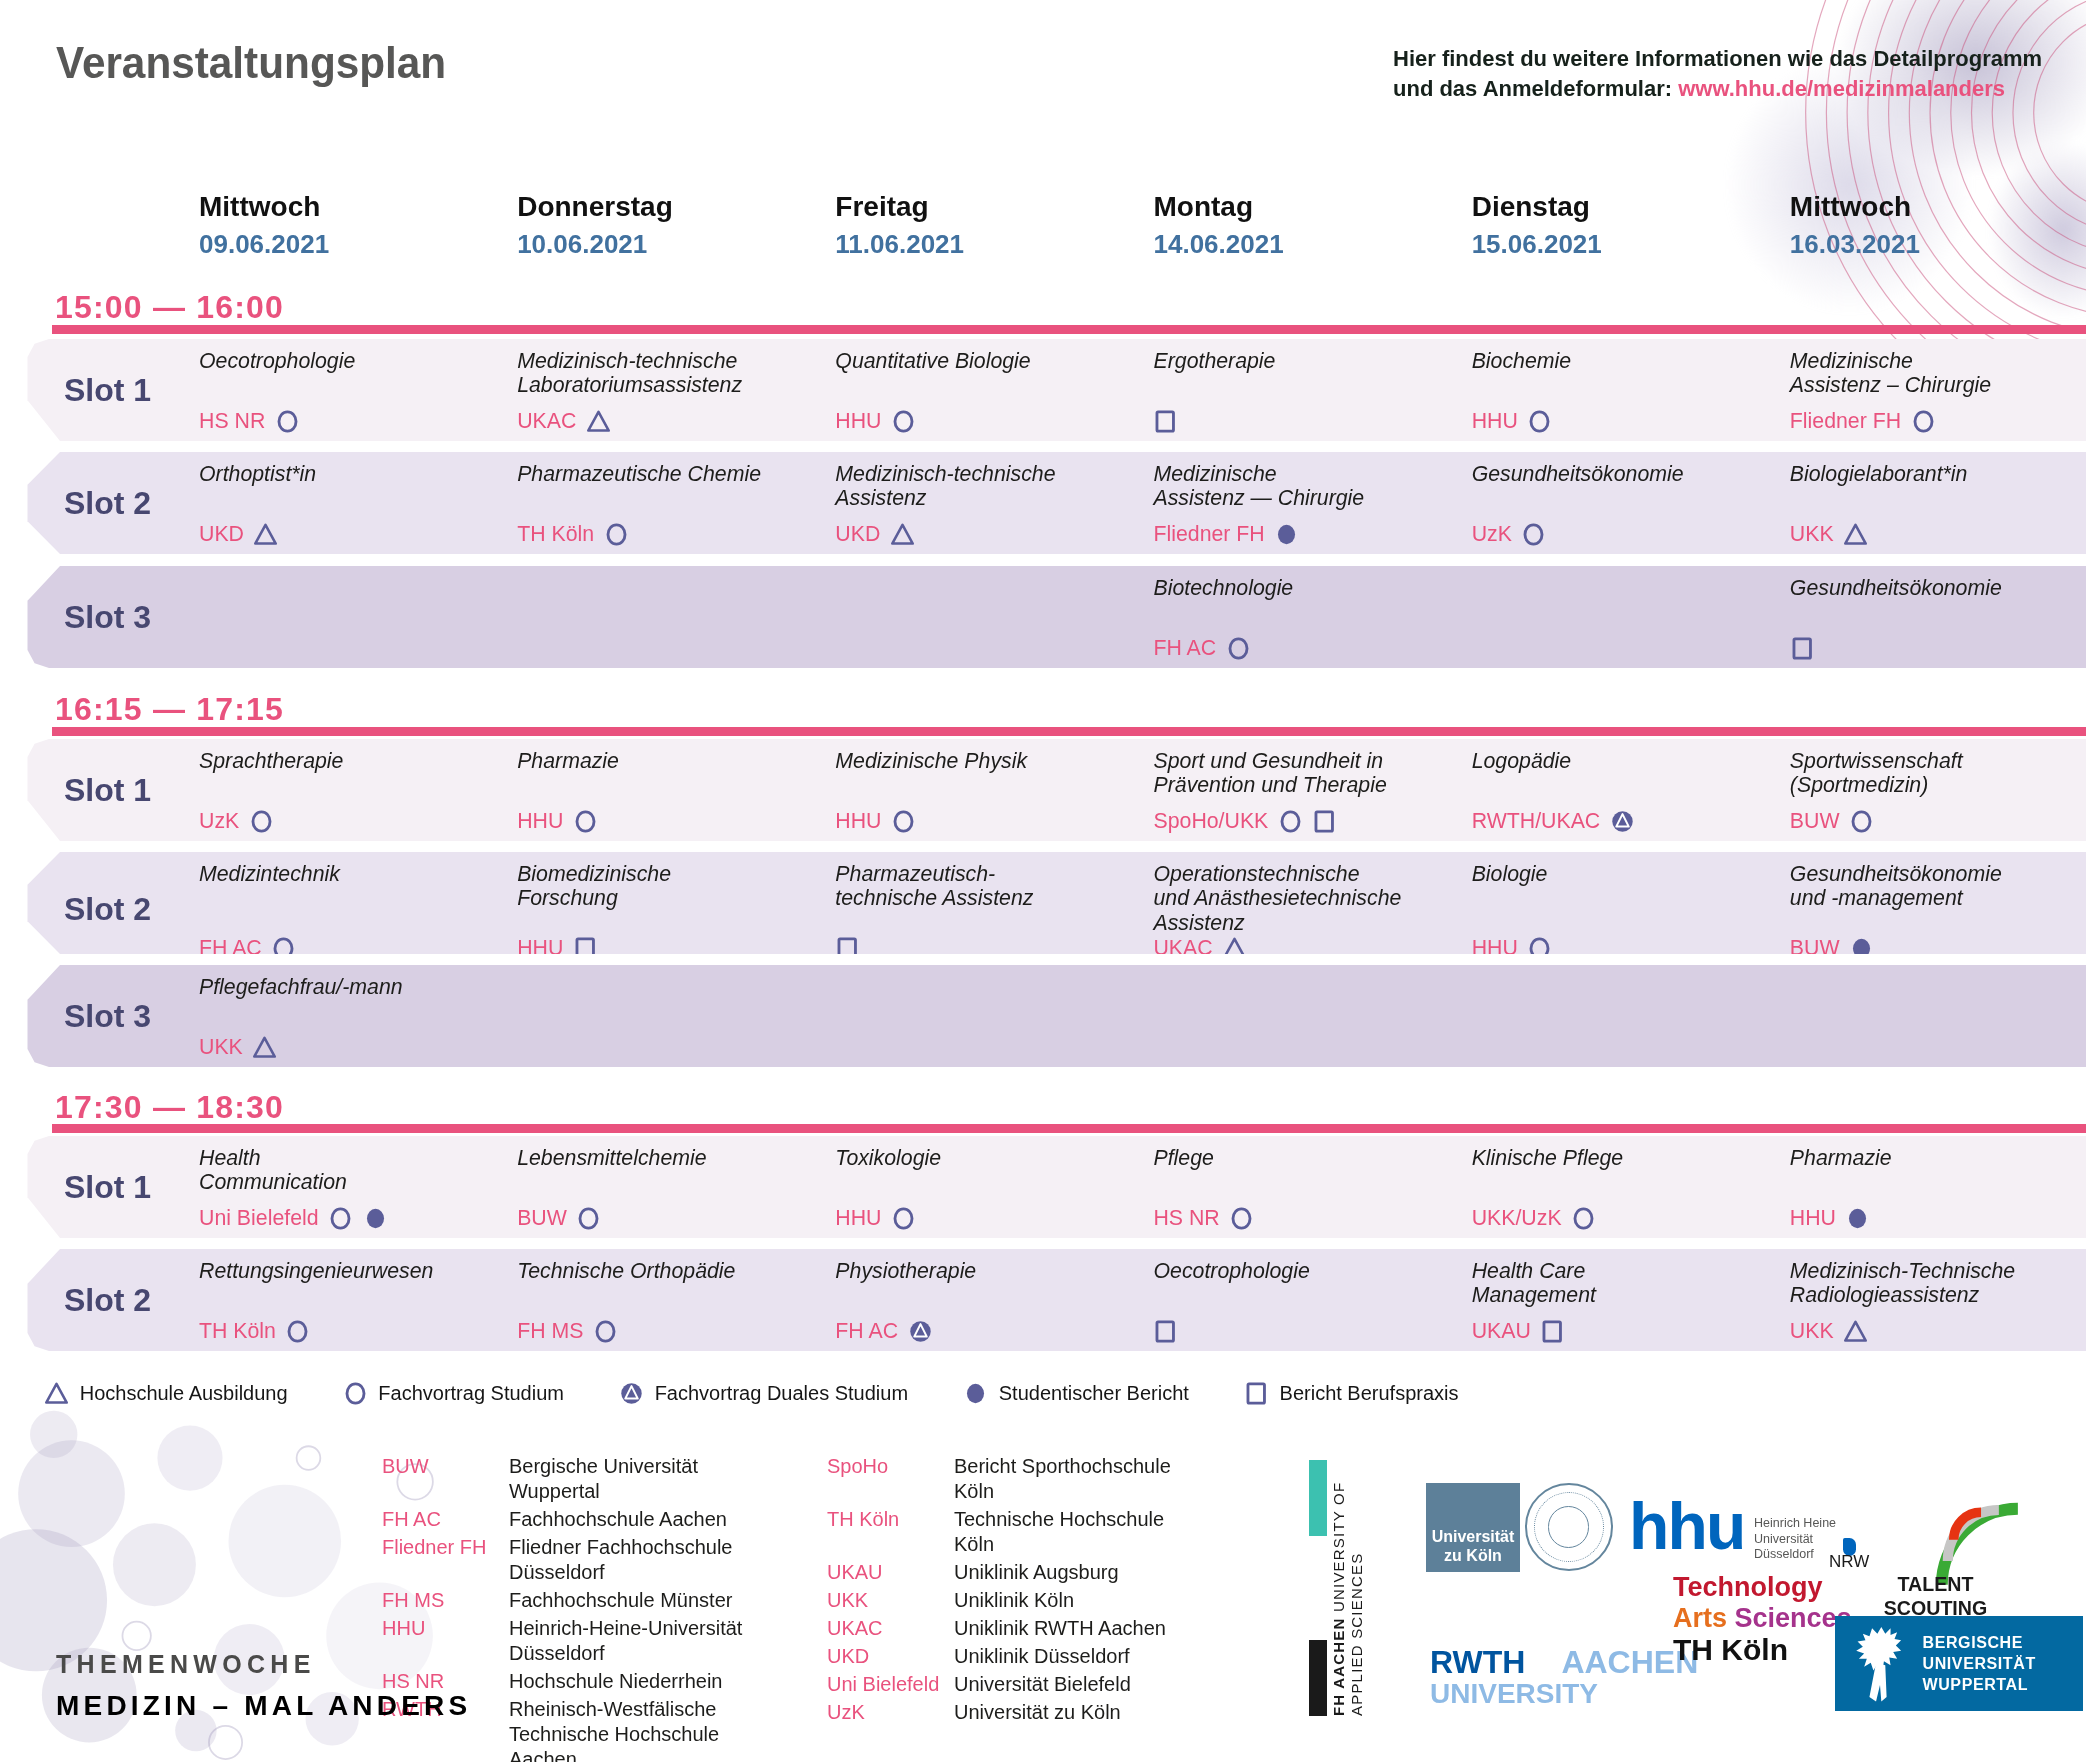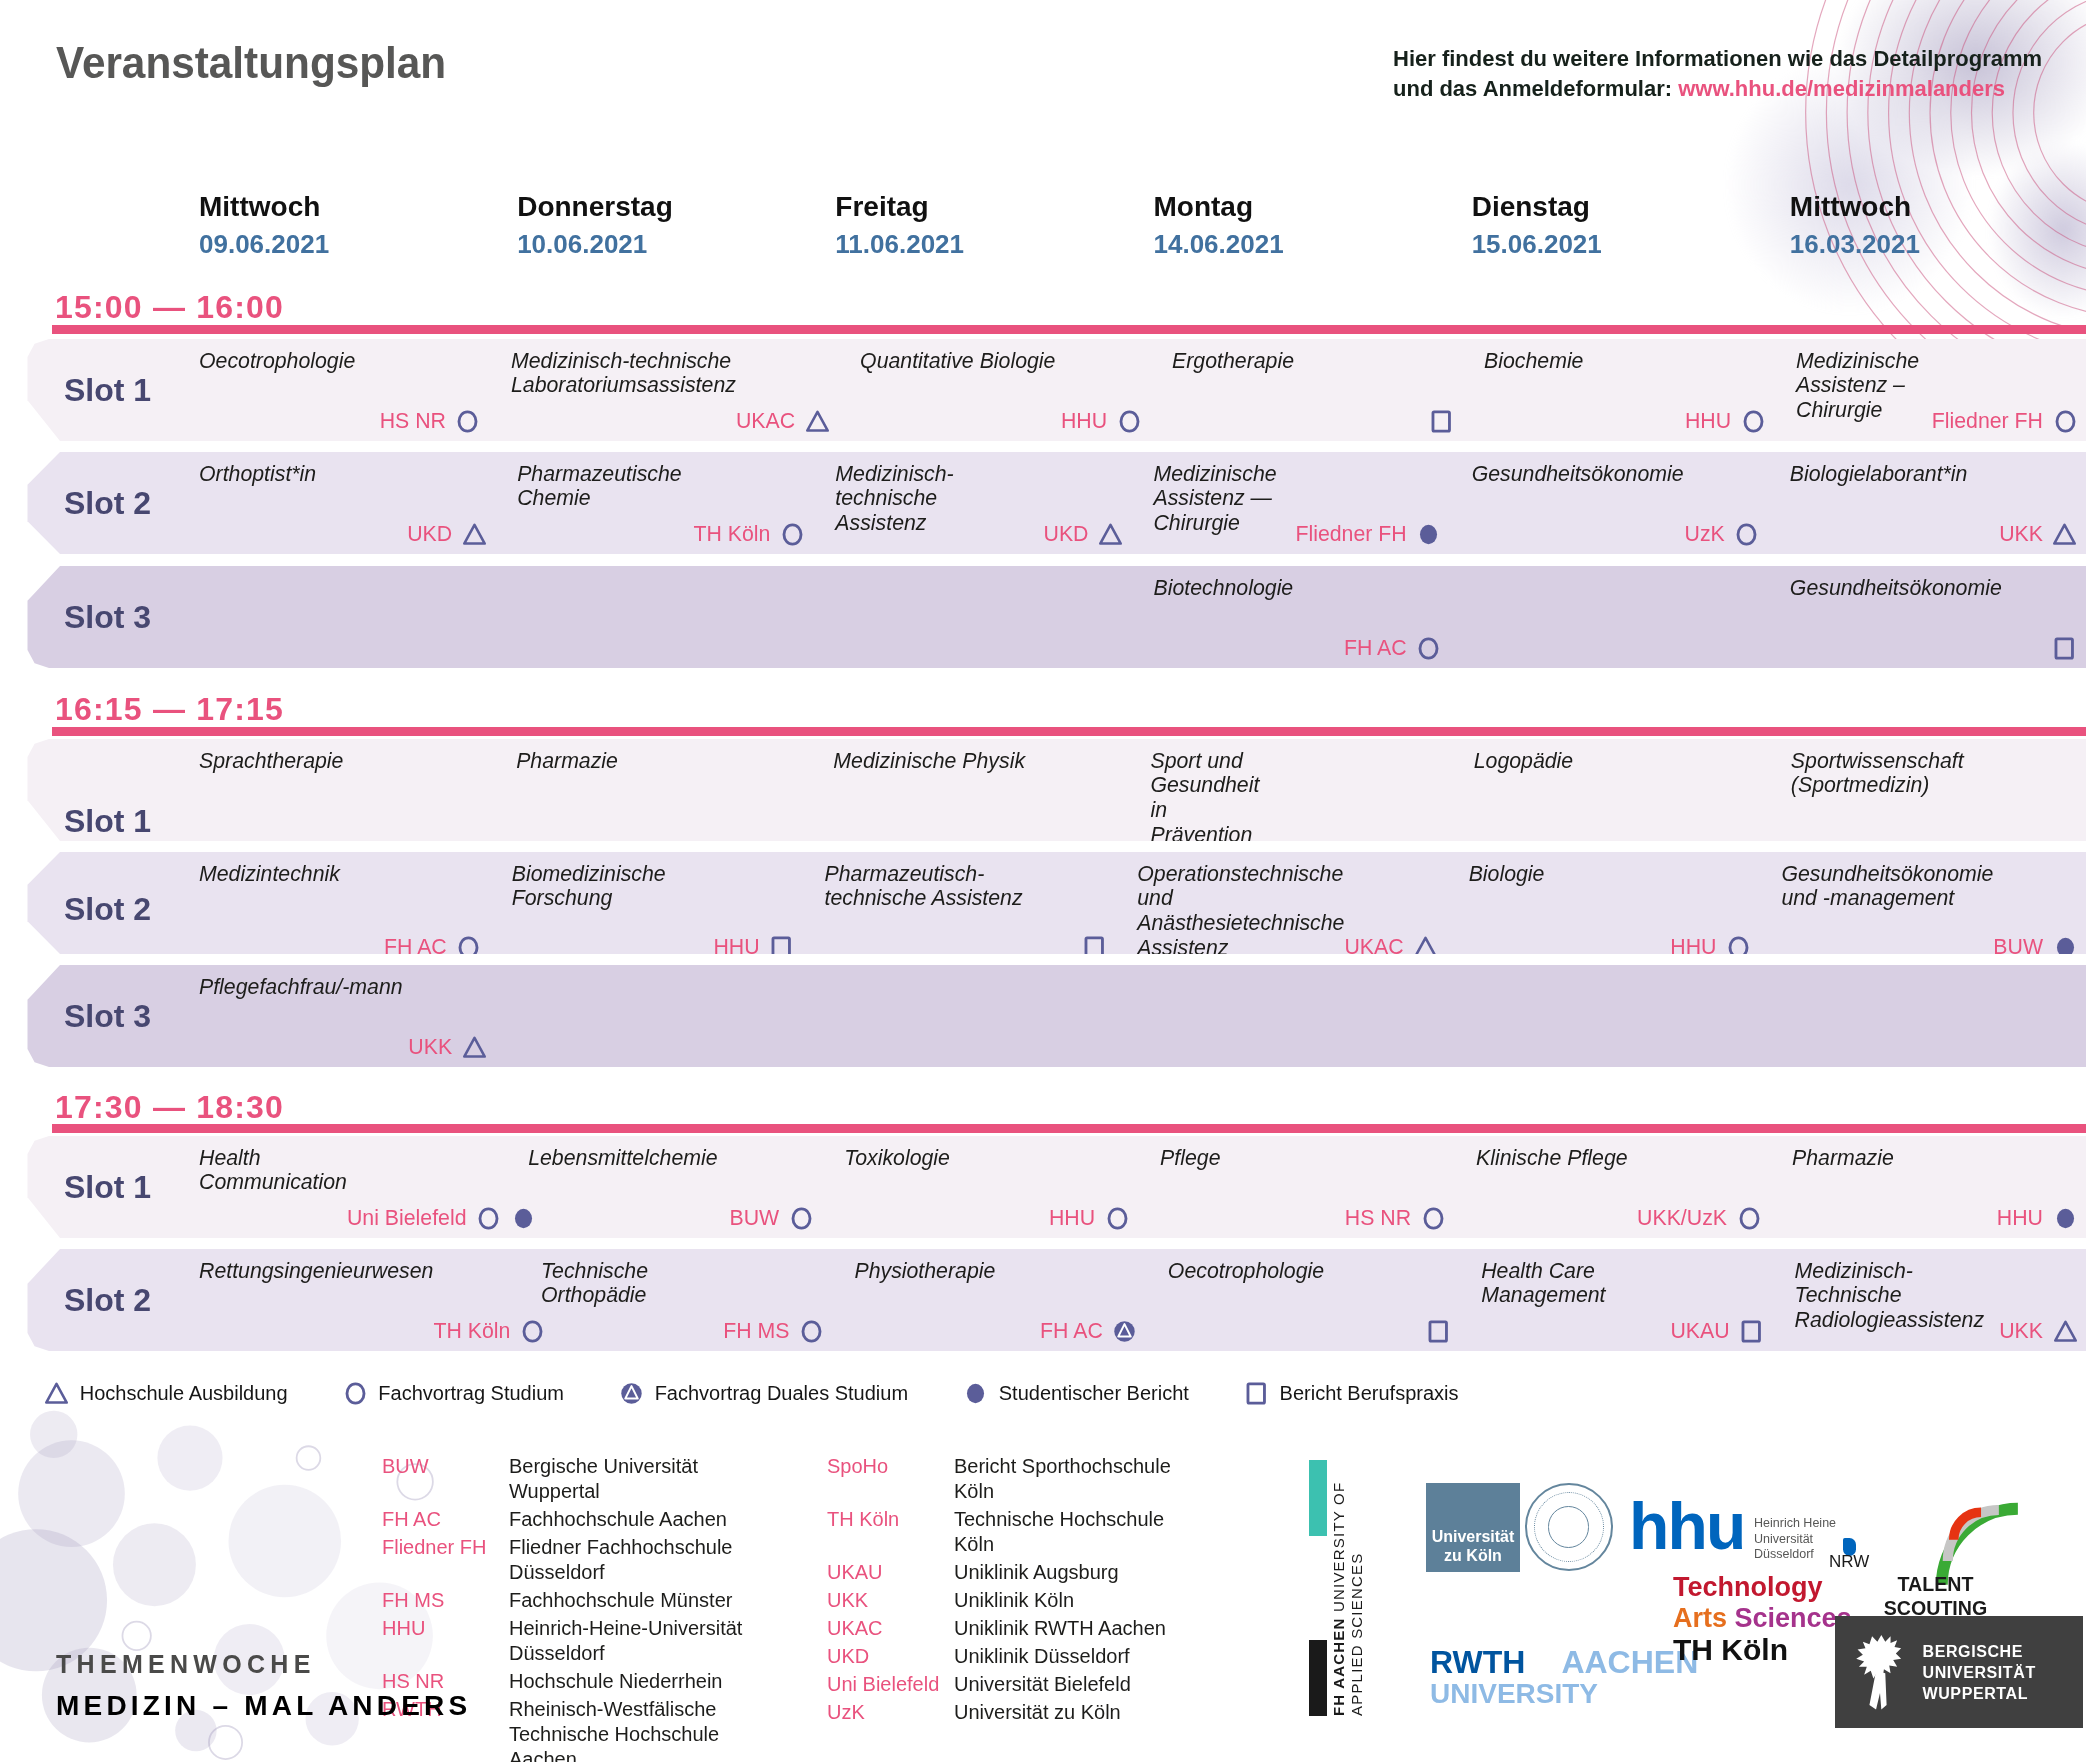--- a/index.html
+++ b/index.html
@@ -42,21 +42,21 @@
   .sec-head{position:absolute;left:55px;font-size:32px;font-weight:bold;color:var(--pink);
             letter-spacing:1.2px;white-space:nowrap;}
   .sec-bar{position:absolute;left:52px;width:2035px;height:9px;background:var(--pink);}
   .slot-row{position:absolute;left:18px;width:2069px;height:102px;display:grid;
             grid-template-columns:160px repeat(6,1fr);}
   .bg1{background:var(--row1);} .bg2{background:var(--row2);} .bg3{background:var(--row3);}
   .row-a{clip-path:polygon(9.5px 18px,16.6px 4.7px,31px 0,100% 0,100% 100%,42px 100%,9.5px 60%);}
   .row-b{clip-path:polygon(42px 0,100% 0,100% 100%,42px 100%,9.5px 68%,9.5px 32%);}
   .row-c{clip-path:polygon(42px 0,100% 0,100% 100%,31px 100%,16.6px calc(100% - 4.7px),9.5px calc(100% - 18px),9.5px 34%);}
   .slot-label{align-self:center;padding-left:46px;font-size:32px;font-weight:bold;color:var(--navy);}
-  .cell{display:flex;flex-direction:row;padding:9.5px 9.5px 7.1px 21px;justify-content:space-between;}
+  .cell{display:flex;flex-direction:column;padding:9.5px 9.5px 7.1px 21px;justify-content:space-between;}
   .cell-title{font-style:italic;font-size:21.3px;line-height:1.16;color:#1d1d1b;white-space:pre-line;}
   .cell-foot{margin-top:auto;display:flex;align-items:center;gap:9.5px;font-size:21.3px;
              color:var(--pink);flex-shrink:0;}
   .ic{width:25px;height:25px;color:var(--purple);display:inline-block;flex-shrink:0;}
   .ic svg{width:100%;height:100%;display:block;}
 
   
   #legend{position:absolute;left:44px;top:1381px;display:flex;align-items:center;column-gap:55px;z-index:2;}
   .lg-item{display:flex;align-items:center;gap:10.7px;font-size:20px;color:#161616;}
 
@@ -98,21 +98,21 @@
   .logo-nrw{left:1829px;top:1485px;width:213px;}
   .nrw-arcs{display:block;margin-left:95px;}
   .nrw-t1{font-size:17px;color:#1a1a1a;margin-top:-34px;}
   .nrw-t2{font-size:19.6px;font-weight:bold;color:#1a1a1a;line-height:24px;text-align:center;}
   .logo-rwth{left:1430px;top:1647px;font-size:32px;font-weight:bold;line-height:31px;white-space:nowrap;}
   .rwth-b{color:#00549f;} .rwth-l{color:#8ebae5;margin-left:36px;}
   .rwth-u{color:#8ebae5;font-size:28px;}
   .logo-thk{left:1629px;top:1572px;font-size:27px;font-weight:bold;line-height:31px;margin-left:44px;}
   .thk-red{color:#c2182f;} .thk-orange{color:#e66f1e;} .thk-purple{color:#a5338c;}
   .thk-black{color:#111;font-size:30px;}
-  .logo-buw{left:1835px;top:1616px;width:248px;height:112px;background:#404040;display:flex;
+  .logo-buw{left:1835px;top:1616px;width:248px;height:95px;background:#0369a1;display:flex;
             align-items:center;padding-left:12px;box-sizing:border-box;}
   .buw-lion{width:66px;height:82px;flex-shrink:0;}
   .buw-text{margin-left:9.5px;color:#fff;font-weight:bold;font-size:16px;line-height:21px;letter-spacing:0.6px;}
 </style>
 <title>Veranstaltungsplan</title></head>
 <body>
 
 <div class="page">
 
   <div class="deco blob-tr"></div>

